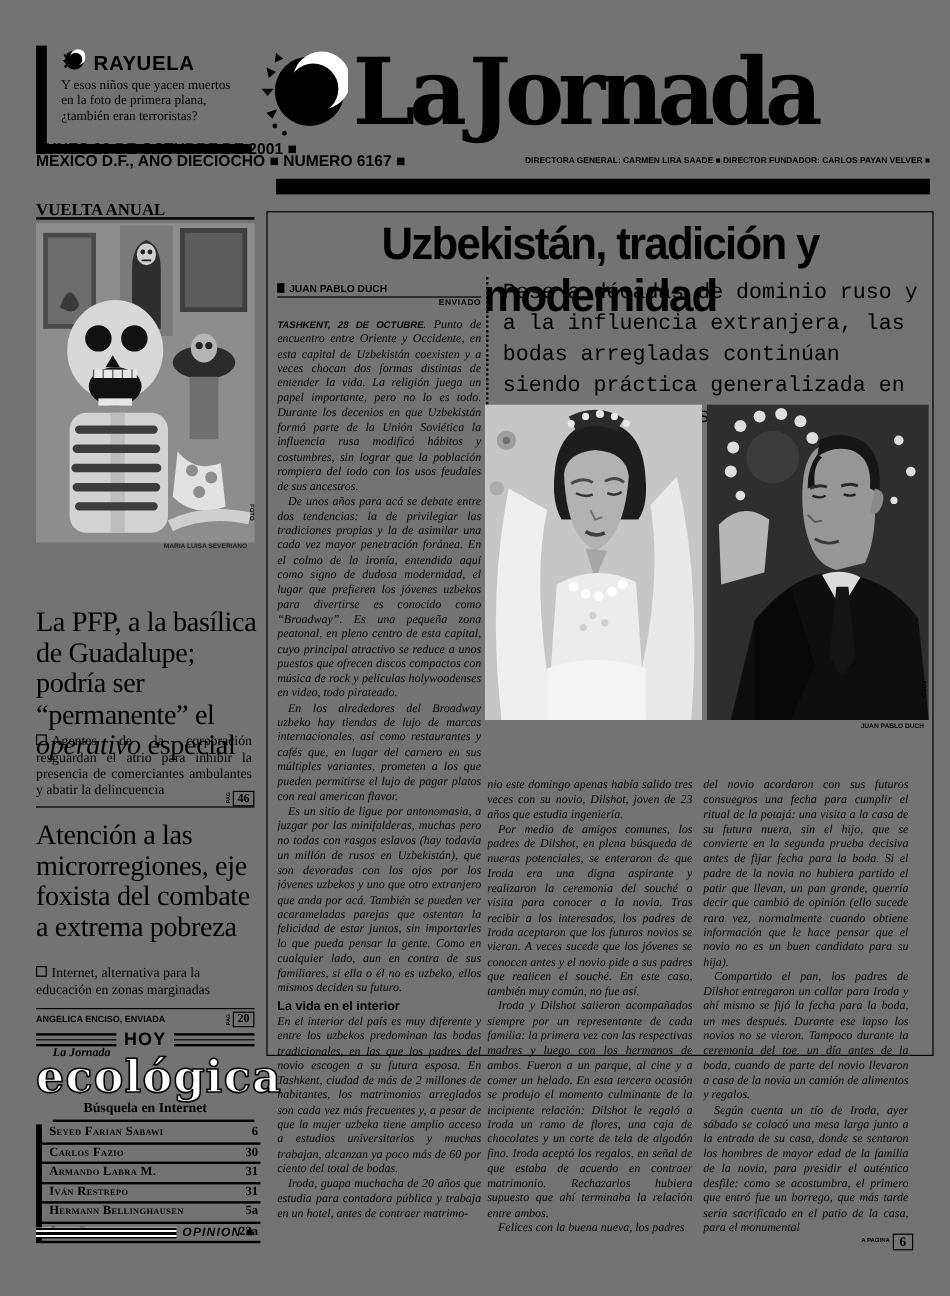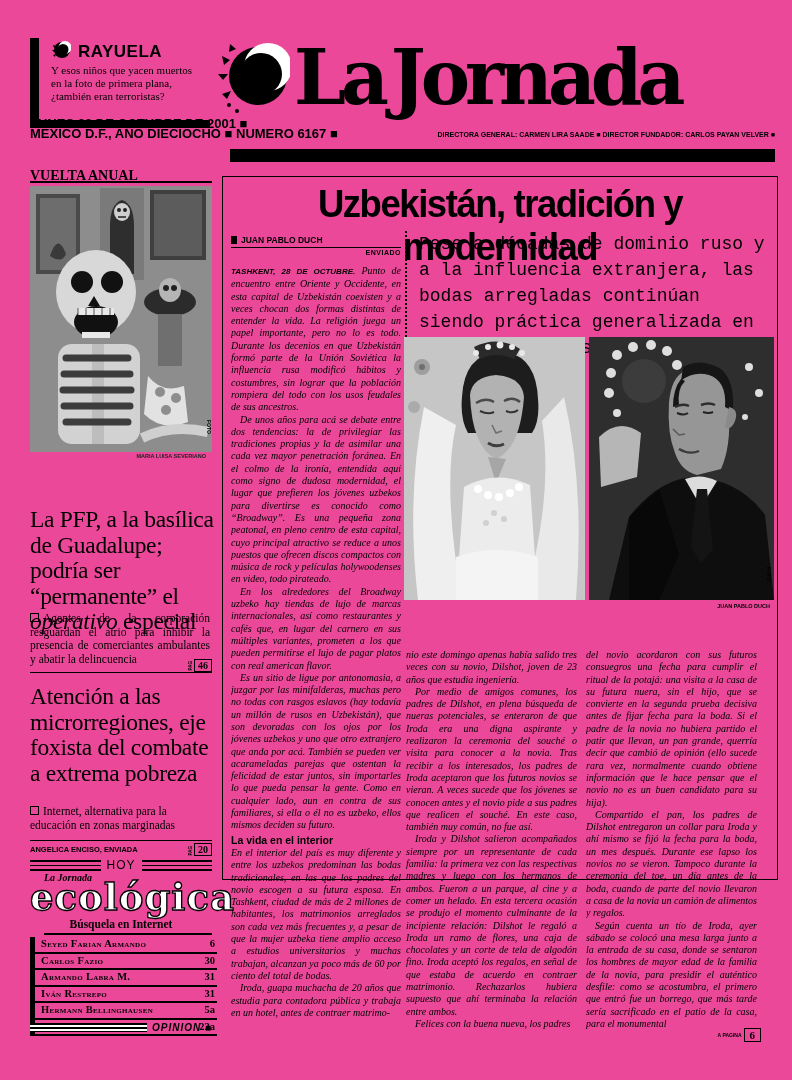--- a/index.html
+++ b/index.html
@@ -1,16 +1,16 @@
 <!DOCTYPE html>
 <html><head>
 <meta charset="utf-8">
 <style>
   html,body{margin:0;padding:0;background:#e8e8e8;}
-  .page{position:relative;width:792px;height:1080px;background:#ec4899;margin:0 auto;
+  .page{position:relative;width:792px;height:1080px;background:#737373;margin:0 auto;
         font-family:"Liberation Serif",serif;color:#000;overflow:hidden;}
   .abs{position:absolute;}
 
   
   .rayuela{left:30px;top:38px;width:180px;height:90px;border-left:9px solid #000;
            border-bottom:8px solid #000;padding:2px 0 0 12px;box-sizing:border-box;}
   .rayuela-head{display:flex;align-items:center;gap:7px;}
   .rayuela-title{font-family:"Liberation Sans",sans-serif;font-weight:bold;font-size:17px;letter-spacing:.5px;}
   .rayuela-text{font-size:11px;line-height:13px;margin-top:0;width:145px;}
   .dateline{left:30px;top:119px;width:182px;text-align:center;
@@ -46,21 +46,21 @@
   .rule1{left:30px;top:672px;width:182px;height:1px;background:#000;}
   .side-headline2{left:30px;top:684px;width:184px;font-size:23.5px;line-height:25.5px;letter-spacing:-.3px;}
   .side-summary2{left:30px;top:805px;width:180px;font-size:11.5px;line-height:13.5px;}
   .enciso-row{left:30px;top:843px;width:182px;display:flex;justify-content:space-between;align-items:center;
        font-family:"Liberation Sans",sans-serif;font-weight:bold;font-size:7.5px;}
   .rule2{left:30px;top:840px;width:182px;height:1px;background:#000;}
 
   .hoy-bar{left:30px;top:858px;width:182px;display:flex;align-items:center;gap:6px;}
   .hoy-lines{flex:1;height:7px;border-top:2px solid #000;border-bottom:2px solid #000;
        background:linear-gradient(#000,#000) center/100% 1px no-repeat;}
-  .hoy-label{font-family:"Liberation Sans",sans-serif;font-weight:normal;font-size:12px;letter-spacing:1px;}
+  .hoy-label{font-family:"Liberation Sans",sans-serif;font-weight:bold;font-size:15px;letter-spacing:1px;}
 
   .eco-small{left:44px;top:872px;font-family:"Liberation Serif",serif;font-weight:bold;font-style:italic;
        font-size:10px;letter-spacing:0;}
   .eco-big{left:30px;top:878px;width:182px;text-align:center;
        font-family:"DejaVu Serif",serif;font-weight:bold;font-size:37px;line-height:38px;
        color:#fff;-webkit-text-stroke:1.3px #000;text-shadow:0 0 1px #000;letter-spacing:1px;}
   .eco-tag{left:30px;top:918px;width:182px;text-align:center;font-weight:bold;font-size:11.5px;}
   .rule3{left:44px;top:933px;width:168px;height:2px;background:#000;}
 
   .idx{left:30px;top:937px;width:182px;border-left:5px solid #000;}
@@ -215,21 +215,21 @@
     <div class="hoy-label">HOY</div>
     <div class="hoy-lines"></div>
   </div>
   <div class="abs eco-small">La Jornada</div>
   <div class="abs eco-big">ecológica</div>
   <div class="abs eco-tag">Búsquela en Internet</div>
   <div class="abs rule3"></div>
 
   <div class="abs idx">
     <div class="idx-row">
-        <span class="idx-name">Seyed Farian Armando</span>
+        <span class="idx-name">Seyed Farian Sabawi</span>
         <span class="idx-page">6</span>
       </div>
     <div class="idx-row">
         <span class="idx-name">Carlos Fazio</span>
         <span class="idx-page">30</span>
       </div>
     <div class="idx-row">
         <span class="idx-name">Armando Labra M.</span>
         <span class="idx-page">31</span>
       </div>

